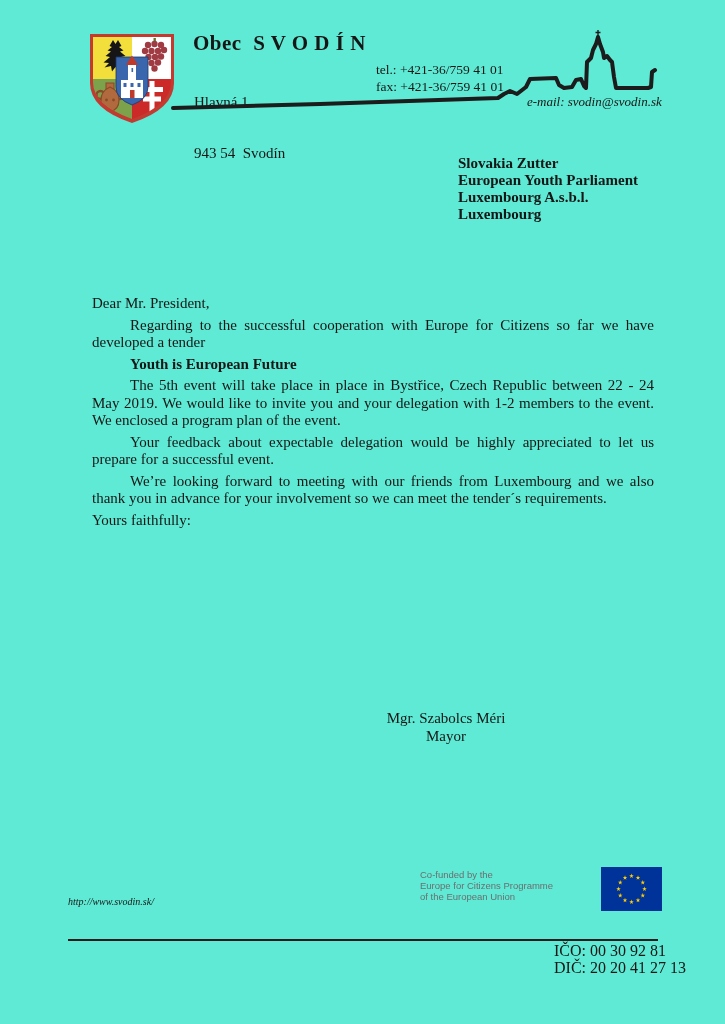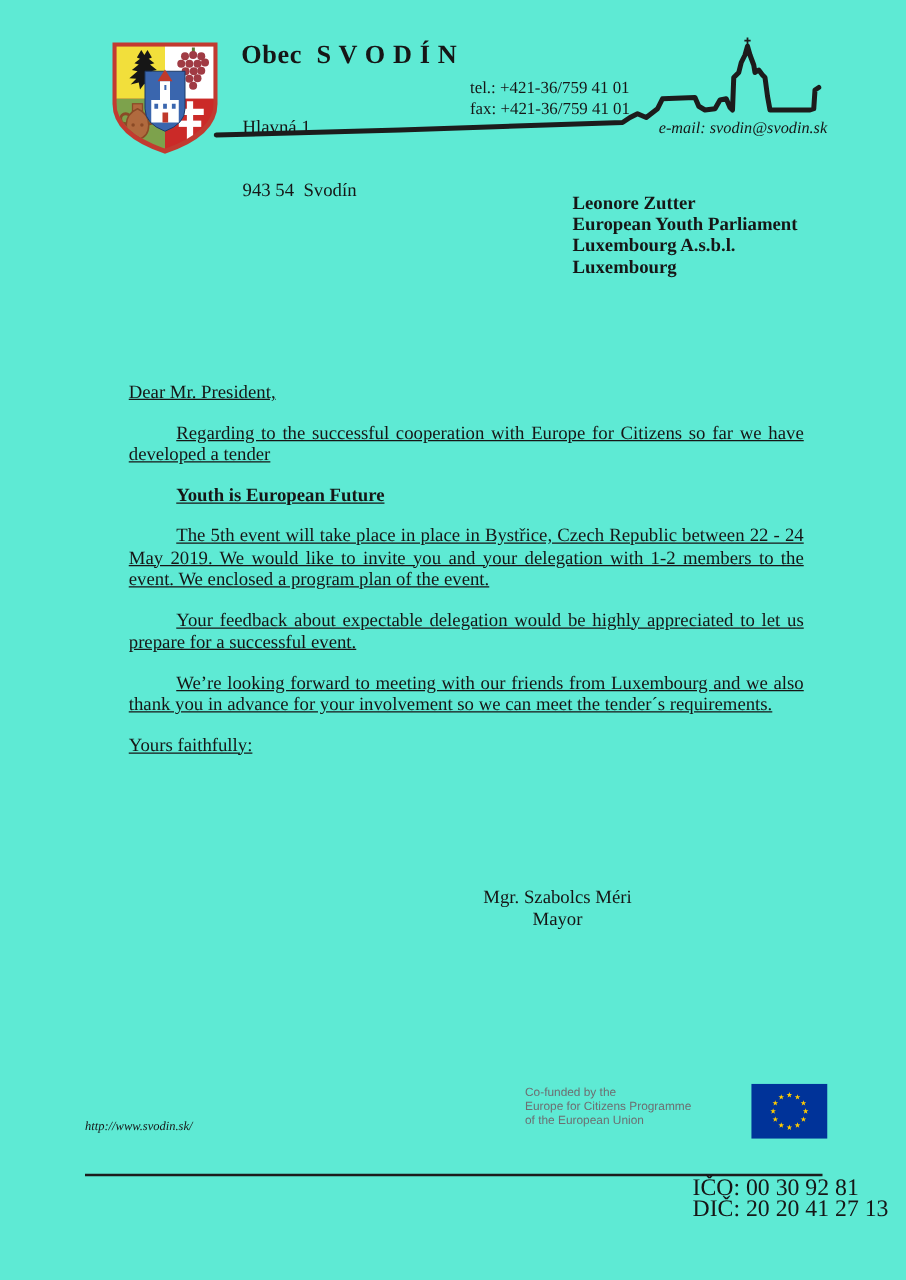--- a/index.html
+++ b/index.html
@@ -37,21 +37,21 @@
   
   .recipient {
     position:absolute; left:458px; top:155px;
     font-size:15px; font-weight:bold; line-height:17px;
   }
   
   .body {
     position:absolute; left:88px; top:291px; width:570px;
     font-size:15px; line-height:17.5px;
   }
-  .body p { margin:15px;text-decoration:underline; }
+  .body p { margin:4px; }
   .salutation { margin-bottom:13px; }
   .para { text-align:justify; text-indent:38px; }
   .para1 { margin-bottom:17px; }
   .subject { font-weight:bold; text-indent:38px; margin-bottom:18px; }
   .closing { margin-top:14px; }
   
   .signature {
     position:absolute; left:360px; top:710px; width:172px;
     text-align:center; font-size:15px; line-height:17.5px;
   }
@@ -68,21 +68,21 @@
   
   .footer-rule {
     position:absolute; left:68px; top:939px; width:590px; height:2px;
     background:#1c1c1c;
   }
   .website {
     position:absolute; left:68px; top:896px; font-size:10px;font-style:italic;
   }
   .reg-ids {
     position:absolute; left:554px; top:942px;
-    font-size:19px; line-height:17px;
+    font-size:16px; line-height:17px;
   }
 </style>
 </head>
 <body>
 
 <div class="page">
 
   <svg class="coat" width="88" height="94" viewBox="0 0 88 94">
     <defs>
       <clipPath id="innerShield">
@@ -155,21 +155,21 @@
     <div>fax: +421-36/759 41 01</div>
   </div>
 
   <svg class="skyline" width="495" height="88" viewBox="0 0 495 88">
     <polyline points="3,82 150,78 328,72 334,68 340,65 347,68 356,61 360,53 386,52 389,59 394,62 402,61 406,54 411,53 414,60 416,62 417,36 421,32 423,24 426,18 428,11 430,18 433,26 434,32 437,30 440,34 442,36 444,51 446,62 478,62 481,61 482,46 485,44" fill="none" stroke="#1c1c1c" stroke-width="4" stroke-linejoin="round" stroke-linecap="round"></polyline>
     <path d="M428,4 V11 M425.5,6.5 H430.5" stroke="#1c1c1c" stroke-width="1.4" fill="none"></path>
   </svg>
   <div class="email">e-mail: svodin@svodin.sk</div>
 
   <div class="recipient">
-    <div>Leonore Zutter</div>
+    <div>Slovakia Zutter</div>
     <div>European Youth Parliament</div>
     <div>Luxembourg A.s.b.l.</div>
     <div>Luxembourg</div>
   </div>
 
   <div class="body">
     <p class="salutation">Dear Mr. President,</p>
     <p class="para para1">Regarding to the successful cooperation with Europe for Citizens so far we have developed a tender</p>
     <p class="subject">Youth is European Future</p>
     <p class="para">The 5th event will take place in place in Bystřice, Czech Republic between 22 - 24 May 2019. We would like to invite you and your delegation with 1-2 members to the event. We enclosed a program plan of the event.</p>

